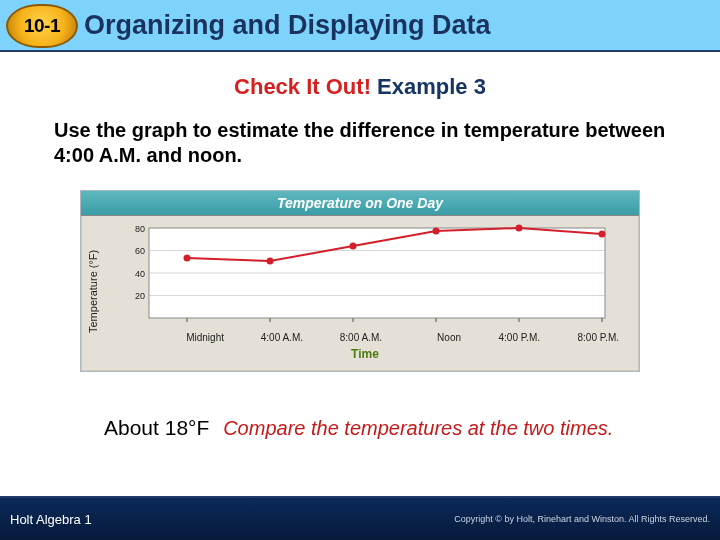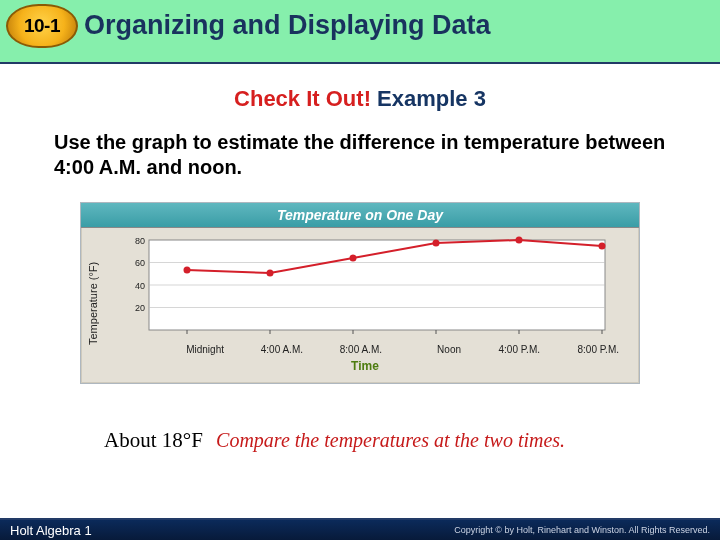--- a/index.html
+++ b/index.html
@@ -1,36 +1,36 @@
 <!DOCTYPE html>
 <html><head>
 <meta charset="utf-8">
 <style>
   * { margin: 0; padding: 0; box-sizing: border-box; }
   body { width: 720px; height: 540px; font-family: Verdana, Arial, sans-serif; background: #fff; position: relative; overflow: hidden; }
-  .top-banner { height: 64px; background: #86efac; position: relative; border-bottom: 2px solid #223a66; }
+  .top-banner { height: 52px; background: #7dd3fc; position: relative; border-bottom: 2px solid #223a66; }
   .section-badge { position: absolute; left: 6px; top: 4px; width: 72px; height: 44px; background: radial-gradient(circle at 50% 45%, #ffd34a 0%, #f6b21a 55%, #b77407 100%); border-radius: 50%/55%; display: flex; align-items: center; justify-content: center; color: #000; font-weight: bold; font-size: 19px; letter-spacing: -0.5px; border: 2px solid #8a5a05; }
   .banner-title { position: absolute; left: 84px; top: 10px; font-size: 27px; font-weight: bold; color: #19325e; font-family: Verdana, sans-serif; }
   .content { padding: 16px 34px 0 34px; }
   .check-line { text-align: center; font-size: 22px; font-weight: bold; margin-top: 6px; }
   .check-line .red { color: #d61f1f; }
   .check-line .blue { color: #163563; }
   .prompt { margin: 18px 20px 0 20px; font-size: 20px; font-weight: bold; color: #000; line-height: 1.25; }
   .chart-box { margin: 22px auto 0 auto; width: 560px; border: 1px solid #aeb7bf; background: #e4e0d6; padding: 0 0 8px 0; box-shadow: 0 0 0 1px #cfcabd inset; }
   .chart-title { background: linear-gradient(#5fb7bf, #3a9da6); color: #fff; font-weight: bold; text-align: center; padding: 4px 0; font-size: 14px; border-bottom: 1px solid #888; font-style: italic; }
   .plot-wrap { display: flex; padding: 6px 10px 2px 4px; }
   .ylabel { writing-mode: vertical-rl; transform: rotate(180deg); font-size: 11px; text-align: center; color: #222; padding: 0 2px; }
   .plot { flex: 1; position: relative; }
   svg.plot-svg { display: block; width: 100%; height: 110px; }
   .xlabels { display: flex; padding-left: 44px; padding-right: 10px; font-size: 10px; color: #222; }
   .xlabels span { flex: 1; text-align: right; }
   .xlabel-main { text-align: center; font-size: 12px; font-weight: bold; color: #4d7c0f; margin-top: 4px; }
-  .answer-line { margin: 44px 0 0 70px; font-size: 21px; color: #000; font-family: Liberation Serif, serif; }
+  .answer-line { margin: 44px 0 0 70px; font-size: 21px; color: #000; }
   .answer-line .hint { font-style: italic; color: #c61a1a; margin-left: 8px; font-size: 20px; }
-  .footer { position: absolute; bottom: 0; left: 0; right: 0; height: 22px; background: linear-gradient(#0b2a5a, #071a3a); color: #fff; font-size: 13px; display: flex; align-items: center; padding: 0 10px; border-top: 2px solid #223a66; }
+  .footer { position: absolute; bottom: 0; left: 0; right: 0; height: 44px; background: linear-gradient(#0b2a5a, #071a3a); color: #fff; font-size: 13px; display: flex; align-items: center; padding: 0 10px; border-top: 2px solid #223a66; }
   .footer .copy { margin-left: auto; font-size: 9px; color: #cbd3e3; }
 </style>
 </head>
 <body>
 
 <div class="top-banner">
   <div class="section-badge">
     <span>10-1</span>
   </div>
   <div class="banner-title">Organizing and Displaying Data</div>

